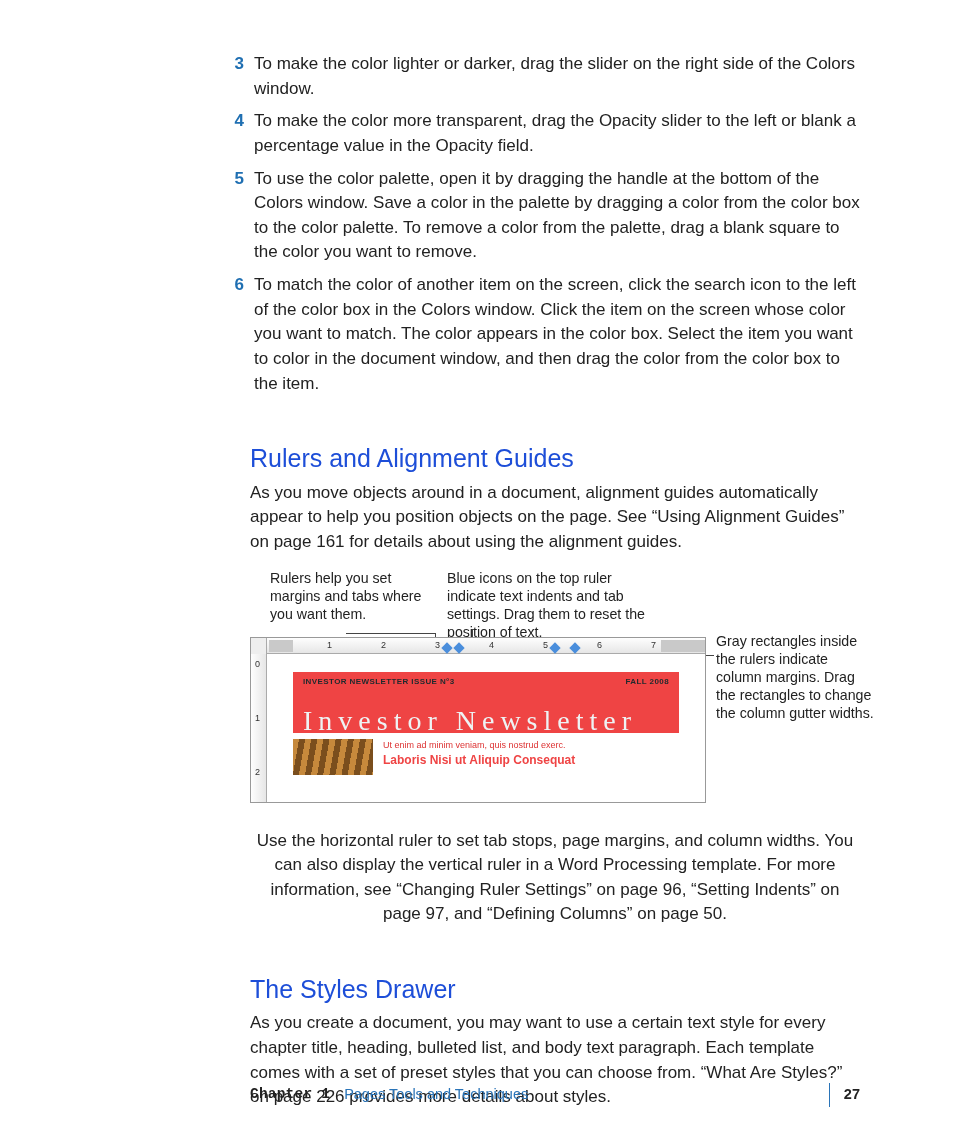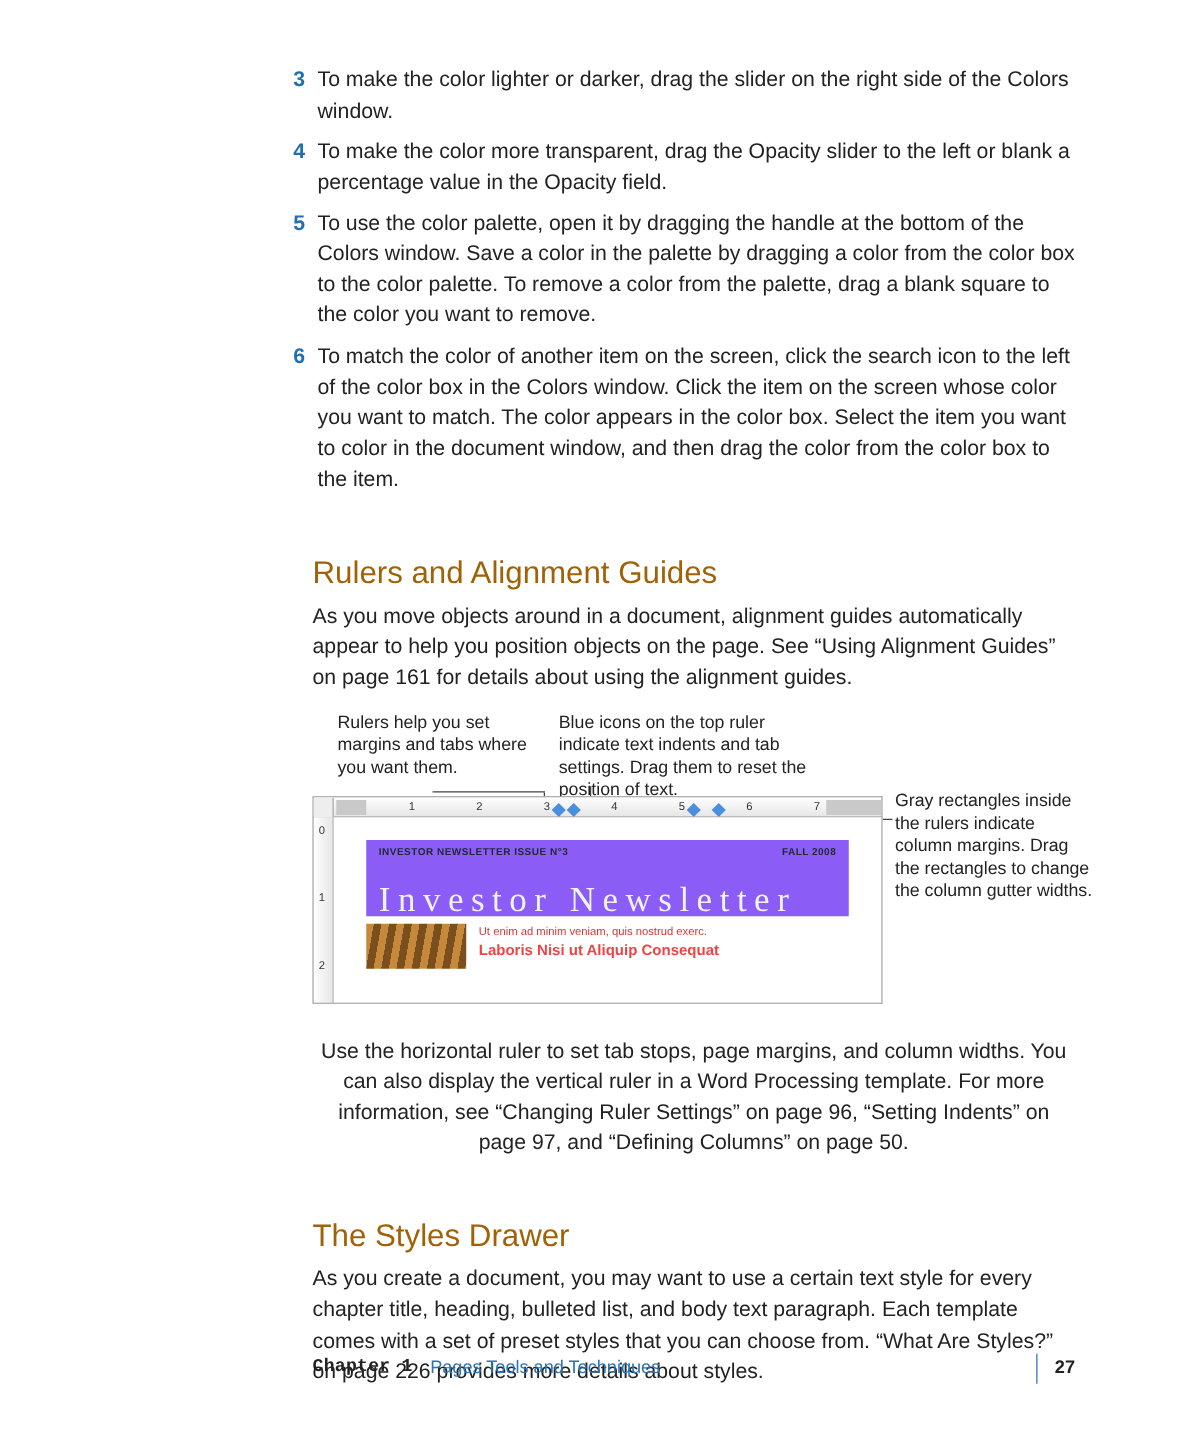--- a/index.html
+++ b/index.html
@@ -23,21 +23,21 @@
   .step-num {
     flex: 0 0 18px;
     color: #1f6fb2;
     font-weight: 700;
     text-align: right;
     margin-left: -24px;
     margin-right: 10px;
   }
   .step-text { flex: 1; }
   h2.section {
-    color: #a16207;
+    color: #1d4ed8;
     font-weight: 400;
     font-size: 25px;
     margin-top: 44px;
     margin-bottom: 4px;
   }
   p.para { margin-bottom: 6px; }
   p.para-after { margin-top: 22px; text-align: center; }
   
   .figure-area {
     position: relative;
@@ -91,21 +91,21 @@
   .vruler .vt { position:absolute; left:4px; }
   .docview {
     margin-left:16px;
     height: 148px;
     background: #fff;
     position: relative;
     overflow: hidden;
     padding: 18px 26px 0 26px;
   }
   .banner {
-    background: #8b5cf6;
+    background: #ef4444;
     height: 61px;
     padding: 4px 10px 0 10px;
     color: #d9e3e6;
     position: relative;
   }
   .banner-top {
     display:flex; justify-content:space-between;
     font-size: 8px; letter-spacing: .4px; color:#1e2a2e;
     font-weight:600;
   }

